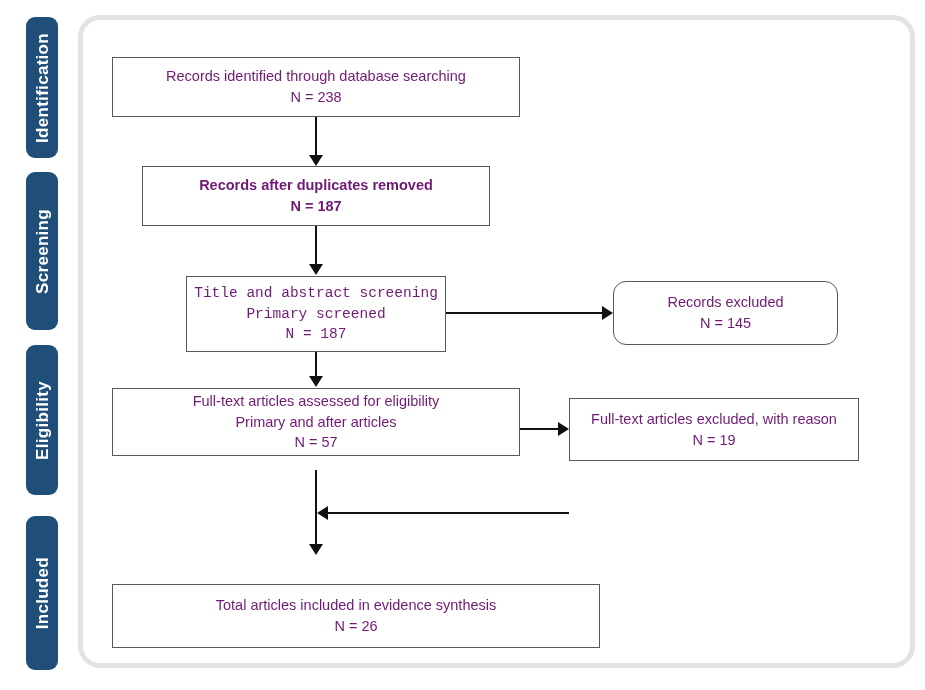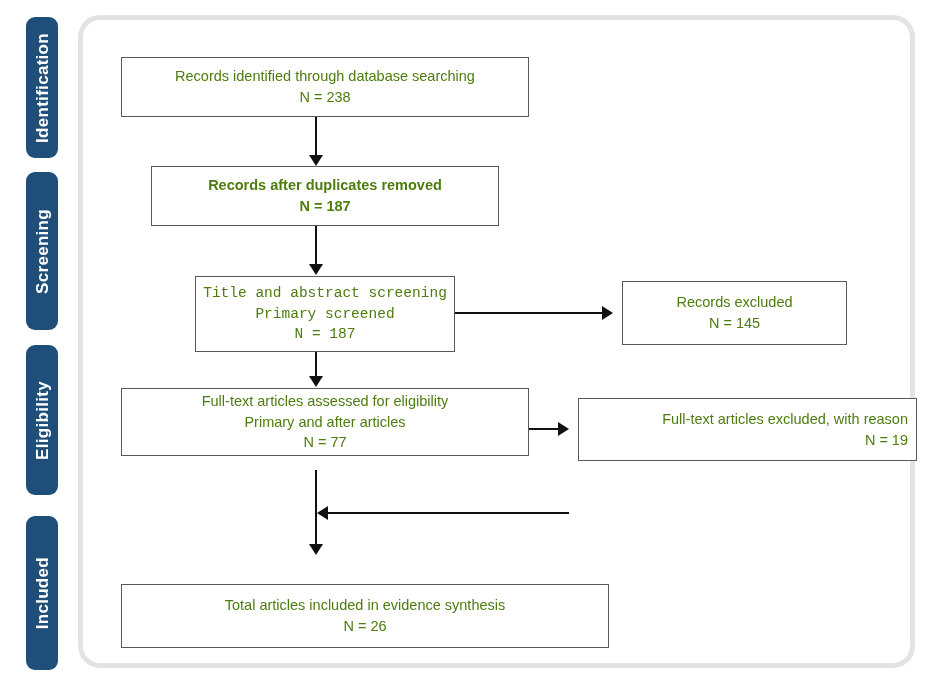--- a/index.html
+++ b/index.html
@@ -58,25 +58,24 @@
   .flow-box {
     position: absolute;
     box-sizing: border-box;
     border: 1.3px solid #58595b;
     background: #ffffff;
     display: flex;
     flex-direction: column;
     align-items: center;
     justify-content: center;
     text-align: center;
-    color: #4d7c0f;
+    color: #701a75;
     font-size: 14.5px;
     line-height: 1.42;
     padding: 2px 8px;
-    margin-left: 9px;
   }
   .flow-box .ln { display: block; white-space: nowrap; }
 
   
   .conn {
     position: absolute;
     background: #111111;
   }
   .conn.v { width: 2.2px; }
   .conn.h { height: 2.2px; }
@@ -154,32 +153,32 @@
     <span class="ln">Records after duplicates removed</span>
     <span class="ln">N = 187</span>
   </div>
 
   <div class="flow-box" style="left:186px; top:276px; width:260px; height:76px;font-family:Liberation Mono, monospace;">
     <span class="ln">Title and abstract screening</span>
     <span class="ln">Primary screened</span>
     <span class="ln">N = 187</span>
   </div>
 
-  <div class="flow-box" style="left:613px; top:281px; width:225px; height:64px;">
+  <div class="flow-box" style="left:613px; top:281px; width:225px; height:64px;border-radius:13px;">
     <span class="ln">Records excluded</span>
     <span class="ln">N = 145</span>
   </div>
 
   <div class="flow-box" style="left:112px; top:388px; width:408px; height:68px;">
     <span class="ln">Full-text articles assessed for eligibility</span>
     <span class="ln">Primary and after articles</span>
-    <span class="ln">N = 77</span>
+    <span class="ln">N = 57</span>
   </div>
 
-  <div class="flow-box" style="left:569px; top:398px; width:339px; height:63px;align-items:flex-end;">
+  <div class="flow-box" style="left:569px; top:398px; width:290px; height:63px;">
     <span class="ln">Full-text articles excluded, with reason</span>
     <span class="ln">N = 19</span>
   </div>
 
 
   <div class="flow-box" style="left:112px; top:584px; width:488px; height:64px;">
     <span class="ln">Total articles included in evidence synthesis</span>
     <span class="ln">N = 26</span>
   </div>
 

